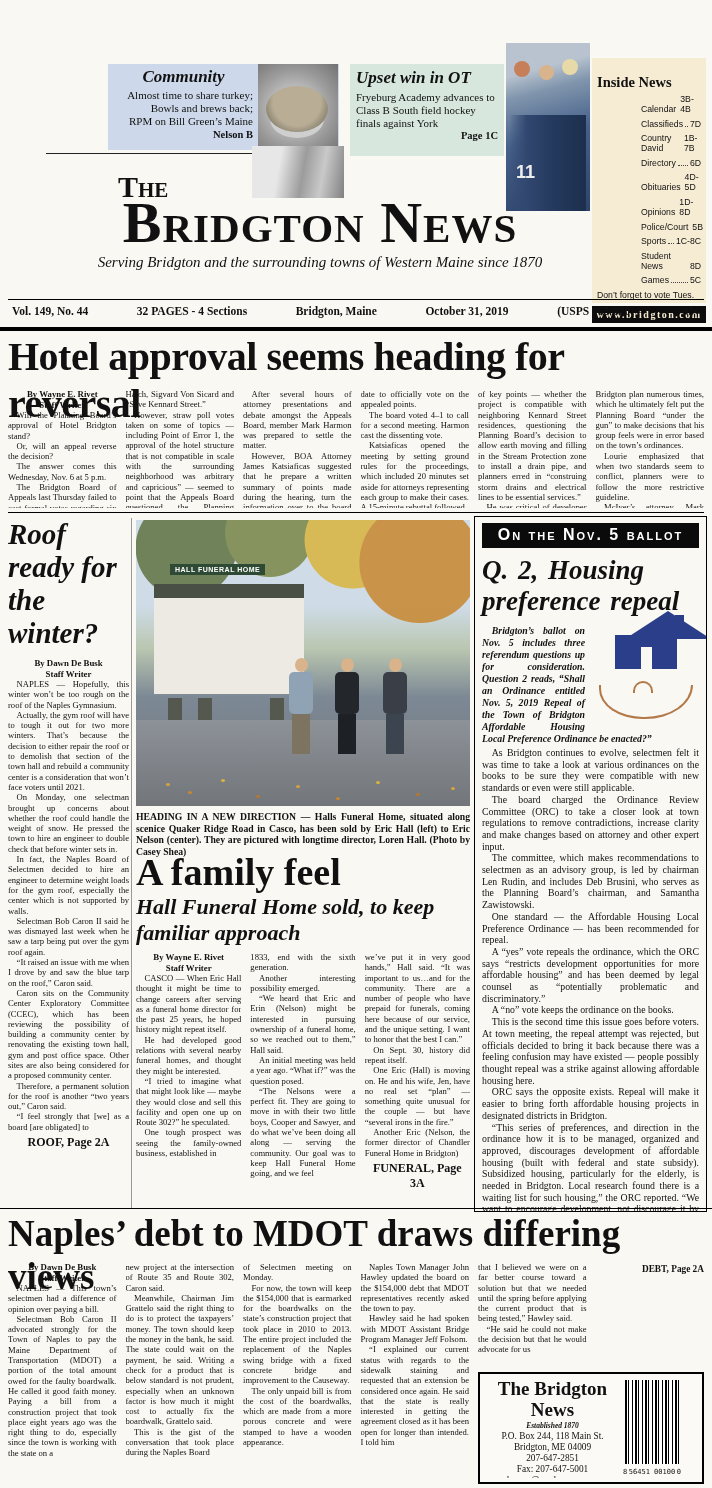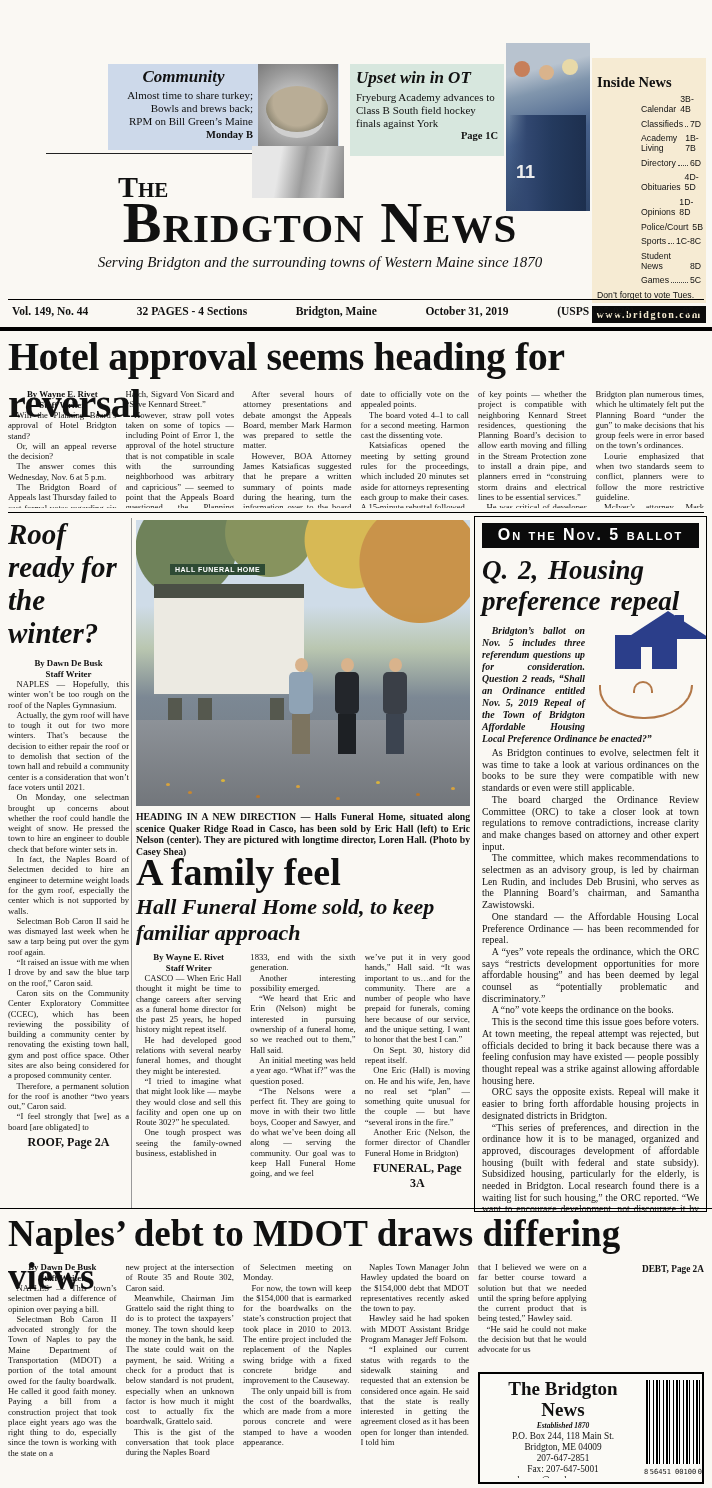--- a/index.html
+++ b/index.html
@@ -130,42 +130,42 @@
   .ballot .b-body { font-size:9.8px; line-height:11.7px; text-align:justify; white-space:pre-line; margin-top:2px; }
 
   
   .bottom-rule { left:0; top:1208px; width:712px; height:1px; background:#000; }
   .debt-headline { left:8px; top:1212px; width:696px; font-weight:bold; font-size:37px; }
   .debt-cols { left:8px; top:1262px; width:696px; height:224px; }
   .jump-right { text-align:right; font-weight:bold; font-size:9.3px; margin-top:2px; }
 
   
   .contact { left:478px; top:1372px; width:226px; height:112px; border:2px solid #000;
-    background:#fbfaf6; display:flex; padding:4px 0 4px 6px; }
+    background:#fbfaf6; display:flex; padding:4px 21px 4px 6px; }
   .contact .c-left { flex:1; text-align:center; overflow:hidden; }
   .contact .c-title { font-weight:bold; font-size:19px; line-height:21px; }
   .contact .c-est { font-style:italic; font-weight:bold; font-size:7.5px; margin:1px 0; }
   .contact .c-line { font-size:9.3px; line-height:11px; }
   .barcode { width:58px; position:relative; margin-left:4px; }
   .bars { position:absolute; left:2px; top:2px; right:2px; bottom:14px;
     background:repeating-linear-gradient(90deg,#000 0 2px,#fff 2px 3px,#000 3px 4px,#fff 4px 7px,#000 7px 8px,#fff 8px 10px); }
   .bc-nums { position:absolute; left:0; bottom:2px; width:100%; display:flex; justify-content:space-between;
     font:7px "DejaVu Sans Mono",monospace; }
 </style>
 </head>
 <body>
 
 <div class="page">
 
   <div class="abs teaser-community">
     <div class="t-title">Community</div>
     <div class="t-lines">Almost time to share turkey;
 Bowls and brews back;
 RPM on Bill Green’s Maine</div>
-    <div class="t-sec">Monday B</div>
+    <div class="t-sec">Nelson B</div>
   </div>
   <div class="abs rule-under-community"></div>
   <div class="abs bowl-photo">
       <div class="bowl"></div>
     </div>
 
   <div class="abs teaser-upset">
     <div class="t-title">Upset win in OT</div>
     <div class="t-lines">Fryeburg Academy advances to Class B South field hockey finals against York</div>
     <div class="t-page">Page 1C</div>
@@ -185,21 +185,21 @@
           <span>Calendar</span>
           <span class="dots"></span>
           <span>3B-4B</span>
         </div>
       <div class="in-item">
           <span>Classifieds</span>
           <span class="dots"></span>
           <span>7D</span>
         </div>
       <div class="in-item">
-          <span>Academy Living</span>
+          <span>Country David</span>
           <span class="dots"></span>
           <span>1B-7B</span>
         </div>
       <div class="in-item">
           <span>Directory</span>
           <span class="dots"></span>
           <span>6D</span>
         </div>
       <div class="in-item">
           <span>Obituaries</span>

